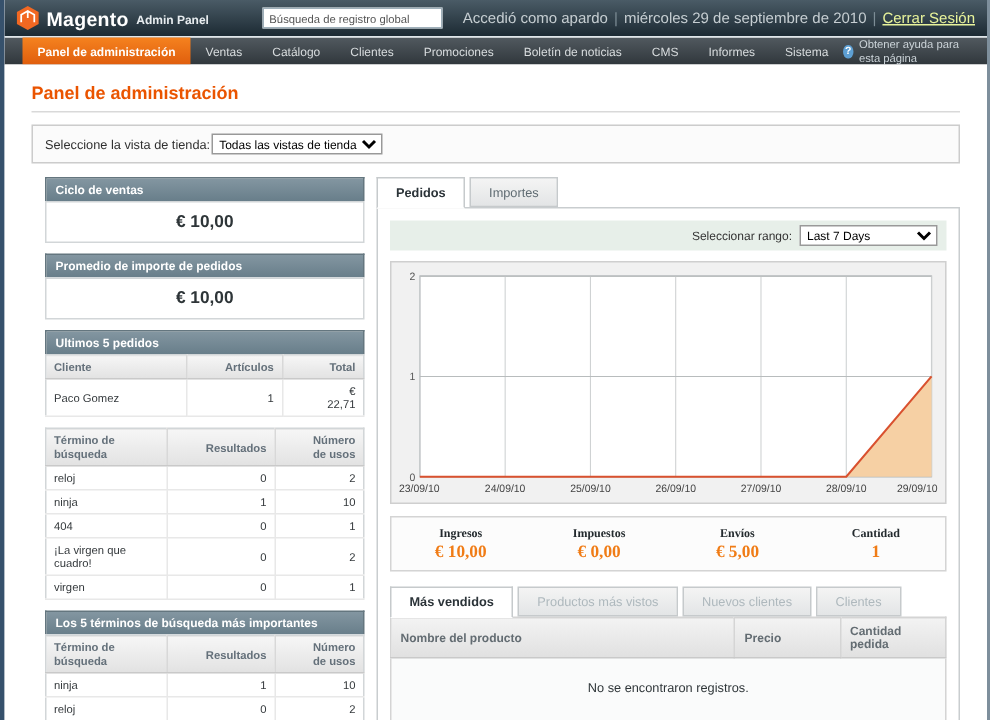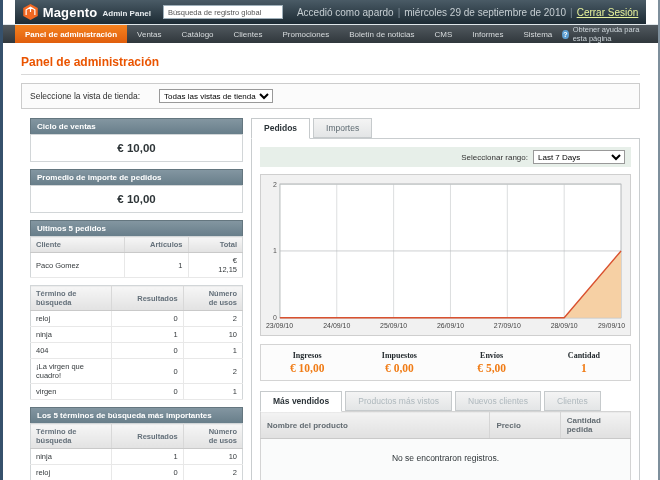--- a/index.html
+++ b/index.html
@@ -4,21 +4,21 @@
 <style>
   * { box-sizing: border-box; margin: 0; padding: 0; }
   html,body { width:660px; height:480px; }
   body {
     font-family: "Liberation Sans", sans-serif;
     background:#fff;
     border-left:3px solid #36516c;
     border-right:2px solid #7e8f9c;
     overflow:hidden;
   }
-  .page { height:409px; display:flex; flex-direction:column;align-items:center; }
+  .page { height:409px; display:flex; flex-direction:column; }
 
   
   .topbar {
     height:24px; flex:0 0 24px;
     background:linear-gradient(#4a5b66,#1c2a33);
     display:flex; align-items:center; padding:0 8px; gap:6px;
   }
   .logo { display:flex; align-items:center; gap:5px; }
   .logo-text { color:#fff; font-size:13px; font-weight:bold; letter-spacing:0.2px; }
   .logo-sub { color:#e8edf0; font-size:8px; font-weight:bold; margin-top:3px; }
@@ -54,21 +54,21 @@
     font-size:7px; line-height:9px; text-align:center; font-weight:bold; display:inline-block;
   }
 
   
   .content { flex:1; padding:8px 18px 0 18px; background:#fff; }
   .page-title { font-size:12px; font-weight:bold; color:#ea5400; margin:4px 0 5px 0; }
   .title-divider { border-bottom:1px solid #d9d9d9; margin-bottom:8px; }
 
   .store-switcher {
     border:1px solid #ccc; background:#fbfbfb; padding:5px 8px;
-    font-size:8.5px; color:#2f2f2f; display:flex; align-items:center; gap:19px;
+    font-size:8.5px; color:#2f2f2f; display:flex; align-items:center; gap:1px;
   }
   select { font-size:8px; font-family:"Liberation Sans",sans-serif; border:1px solid #999; background:#fff; height:14px; }
 
   .dash { display:flex; gap:8px; margin-top:9px; }
   .col-left { width:213px; margin-left:9px; flex:0 0 213px; }
   .col-right { flex:1; }
 
   
   .widget { margin-bottom:7px; }
   .widget-head {
@@ -199,21 +199,21 @@
               <tr>
                 <th class="col-w1">Cliente</th>
                 <th class="col-w2 num">Artículos</th>
                 <th class="col-w3 num">Total</th>
               </tr>
             </thead>
             <tbody>
                 <tr>
                   <td>Paco Gomez</td>
                   <td class="num">1</td>
-                  <td class="num">€ 12,15</td>
+                  <td class="num">€ 22,71</td>
                 </tr>
               </tbody>
           </table>
         </div>
 
         <div class="widget">
           <table class="mini-table">
             <thead>
               <tr>
                 <th class="col-w1">Término de búsqueda</th>

